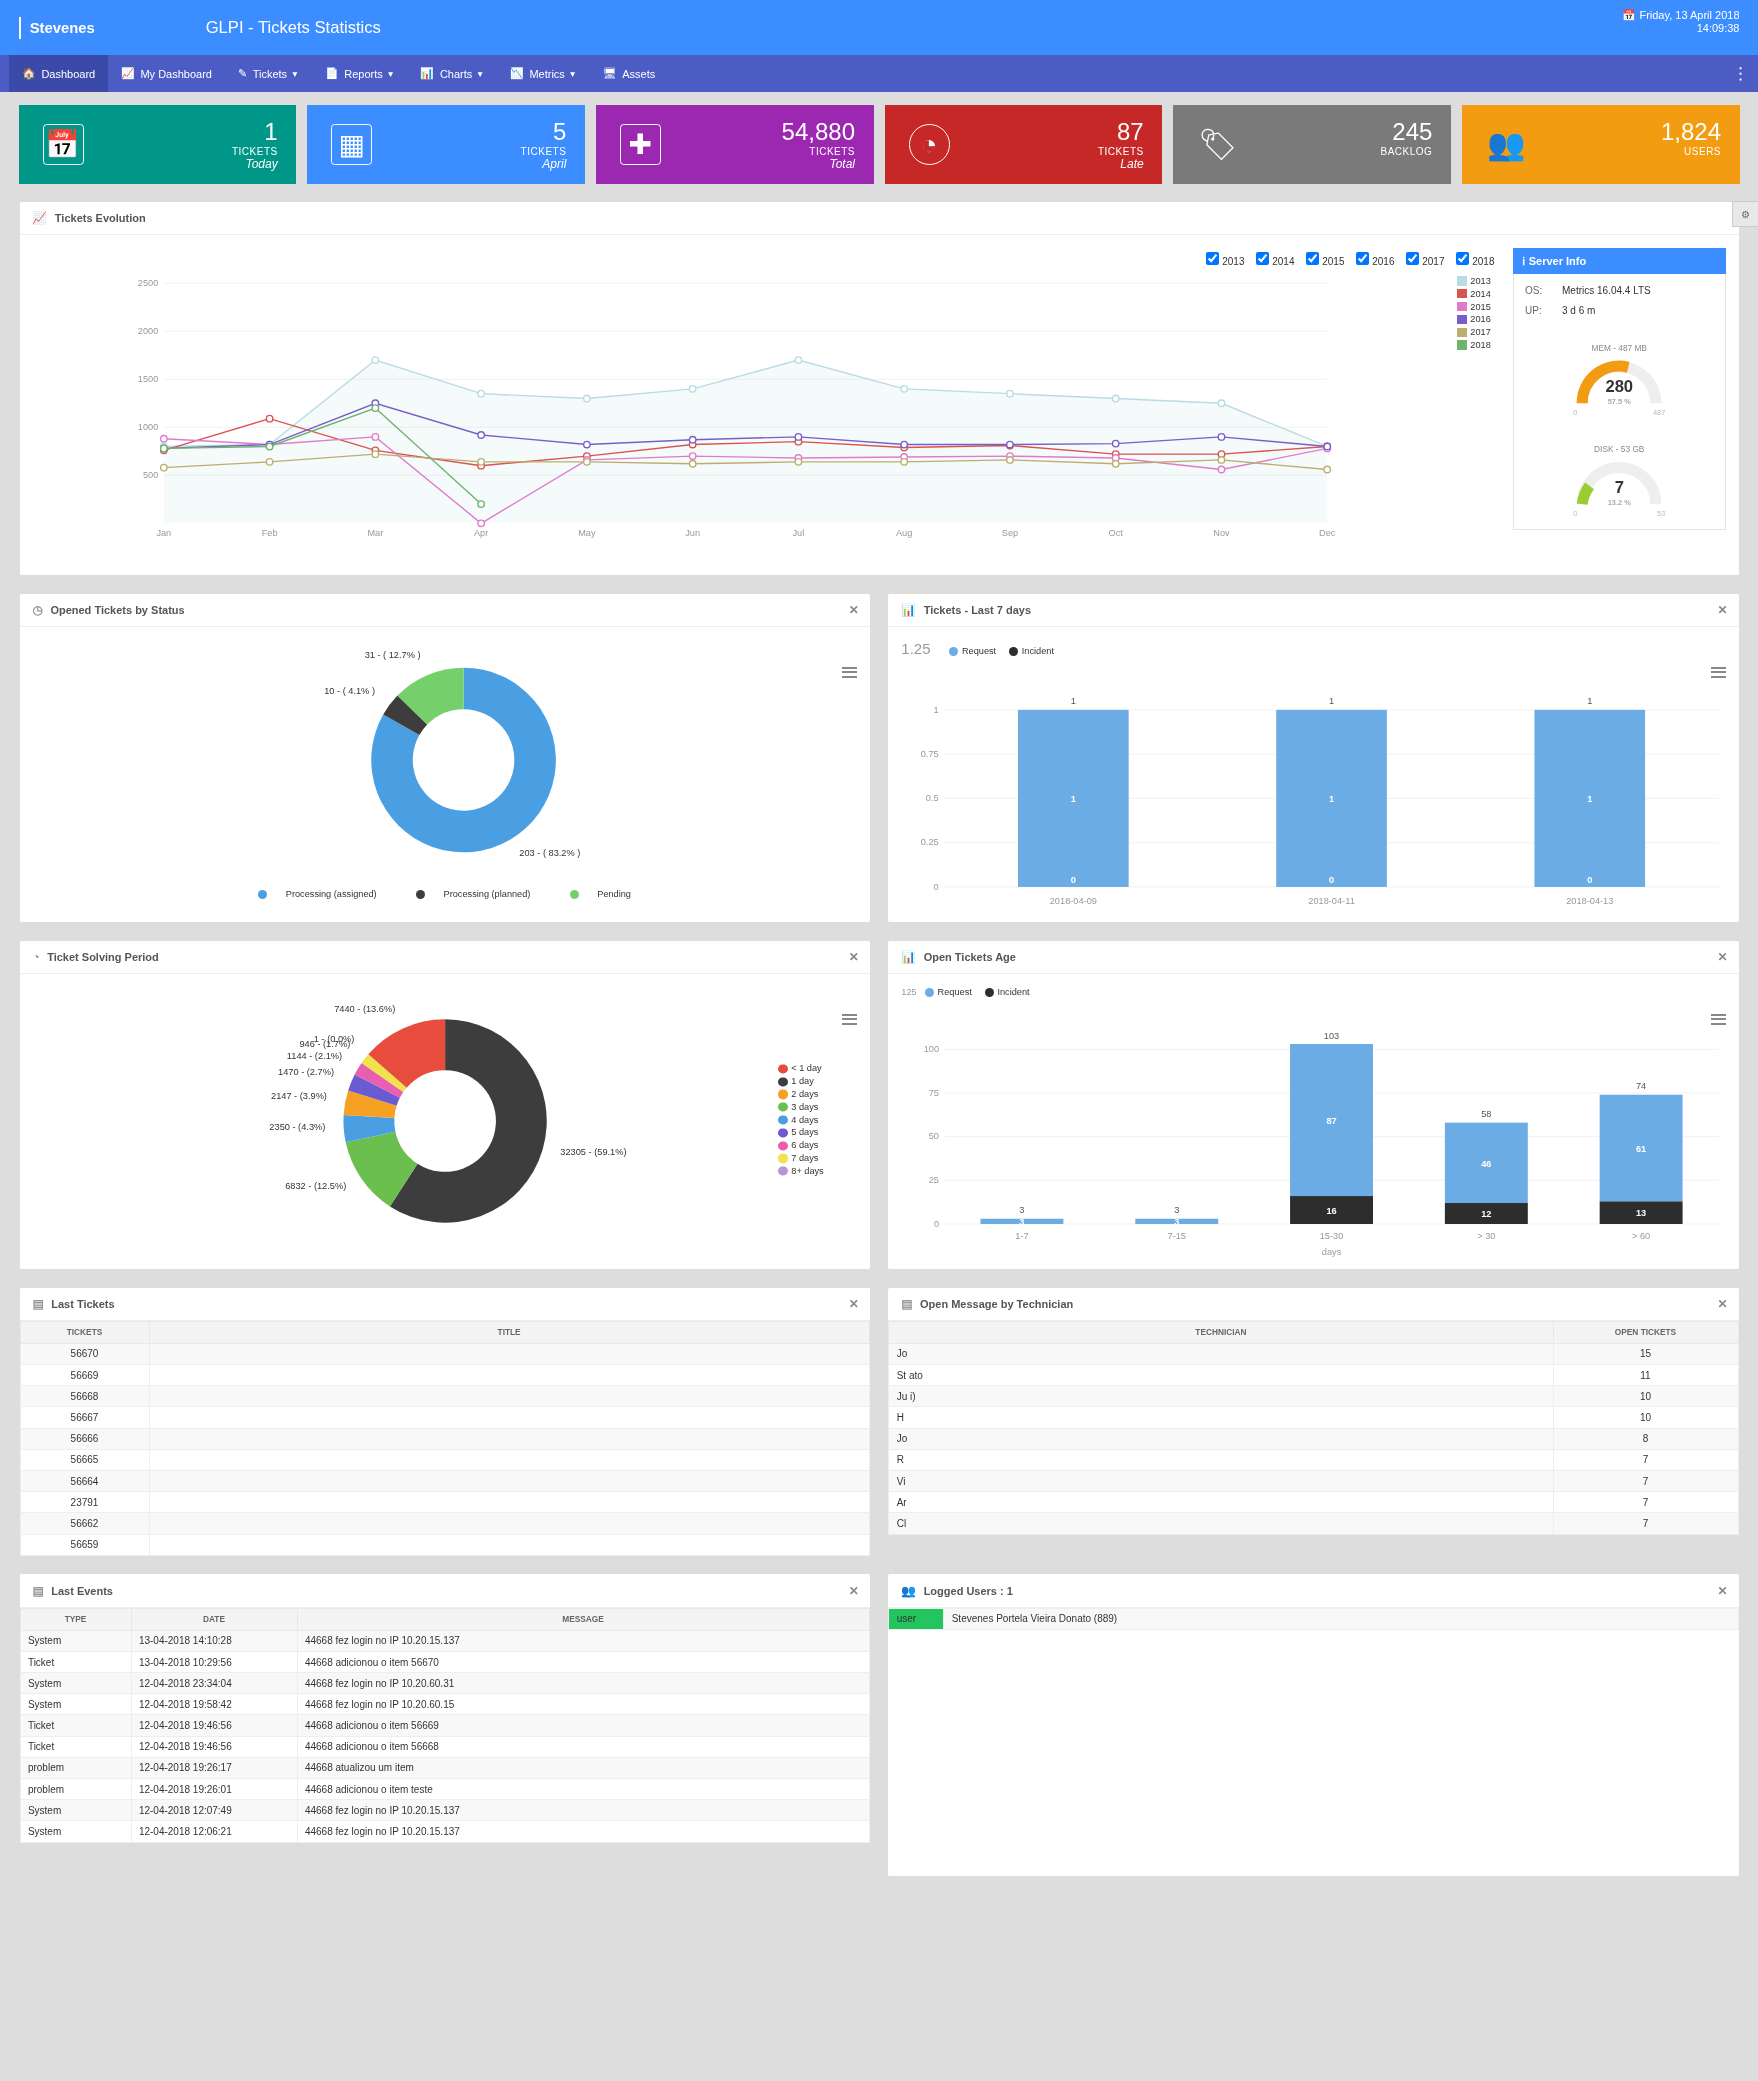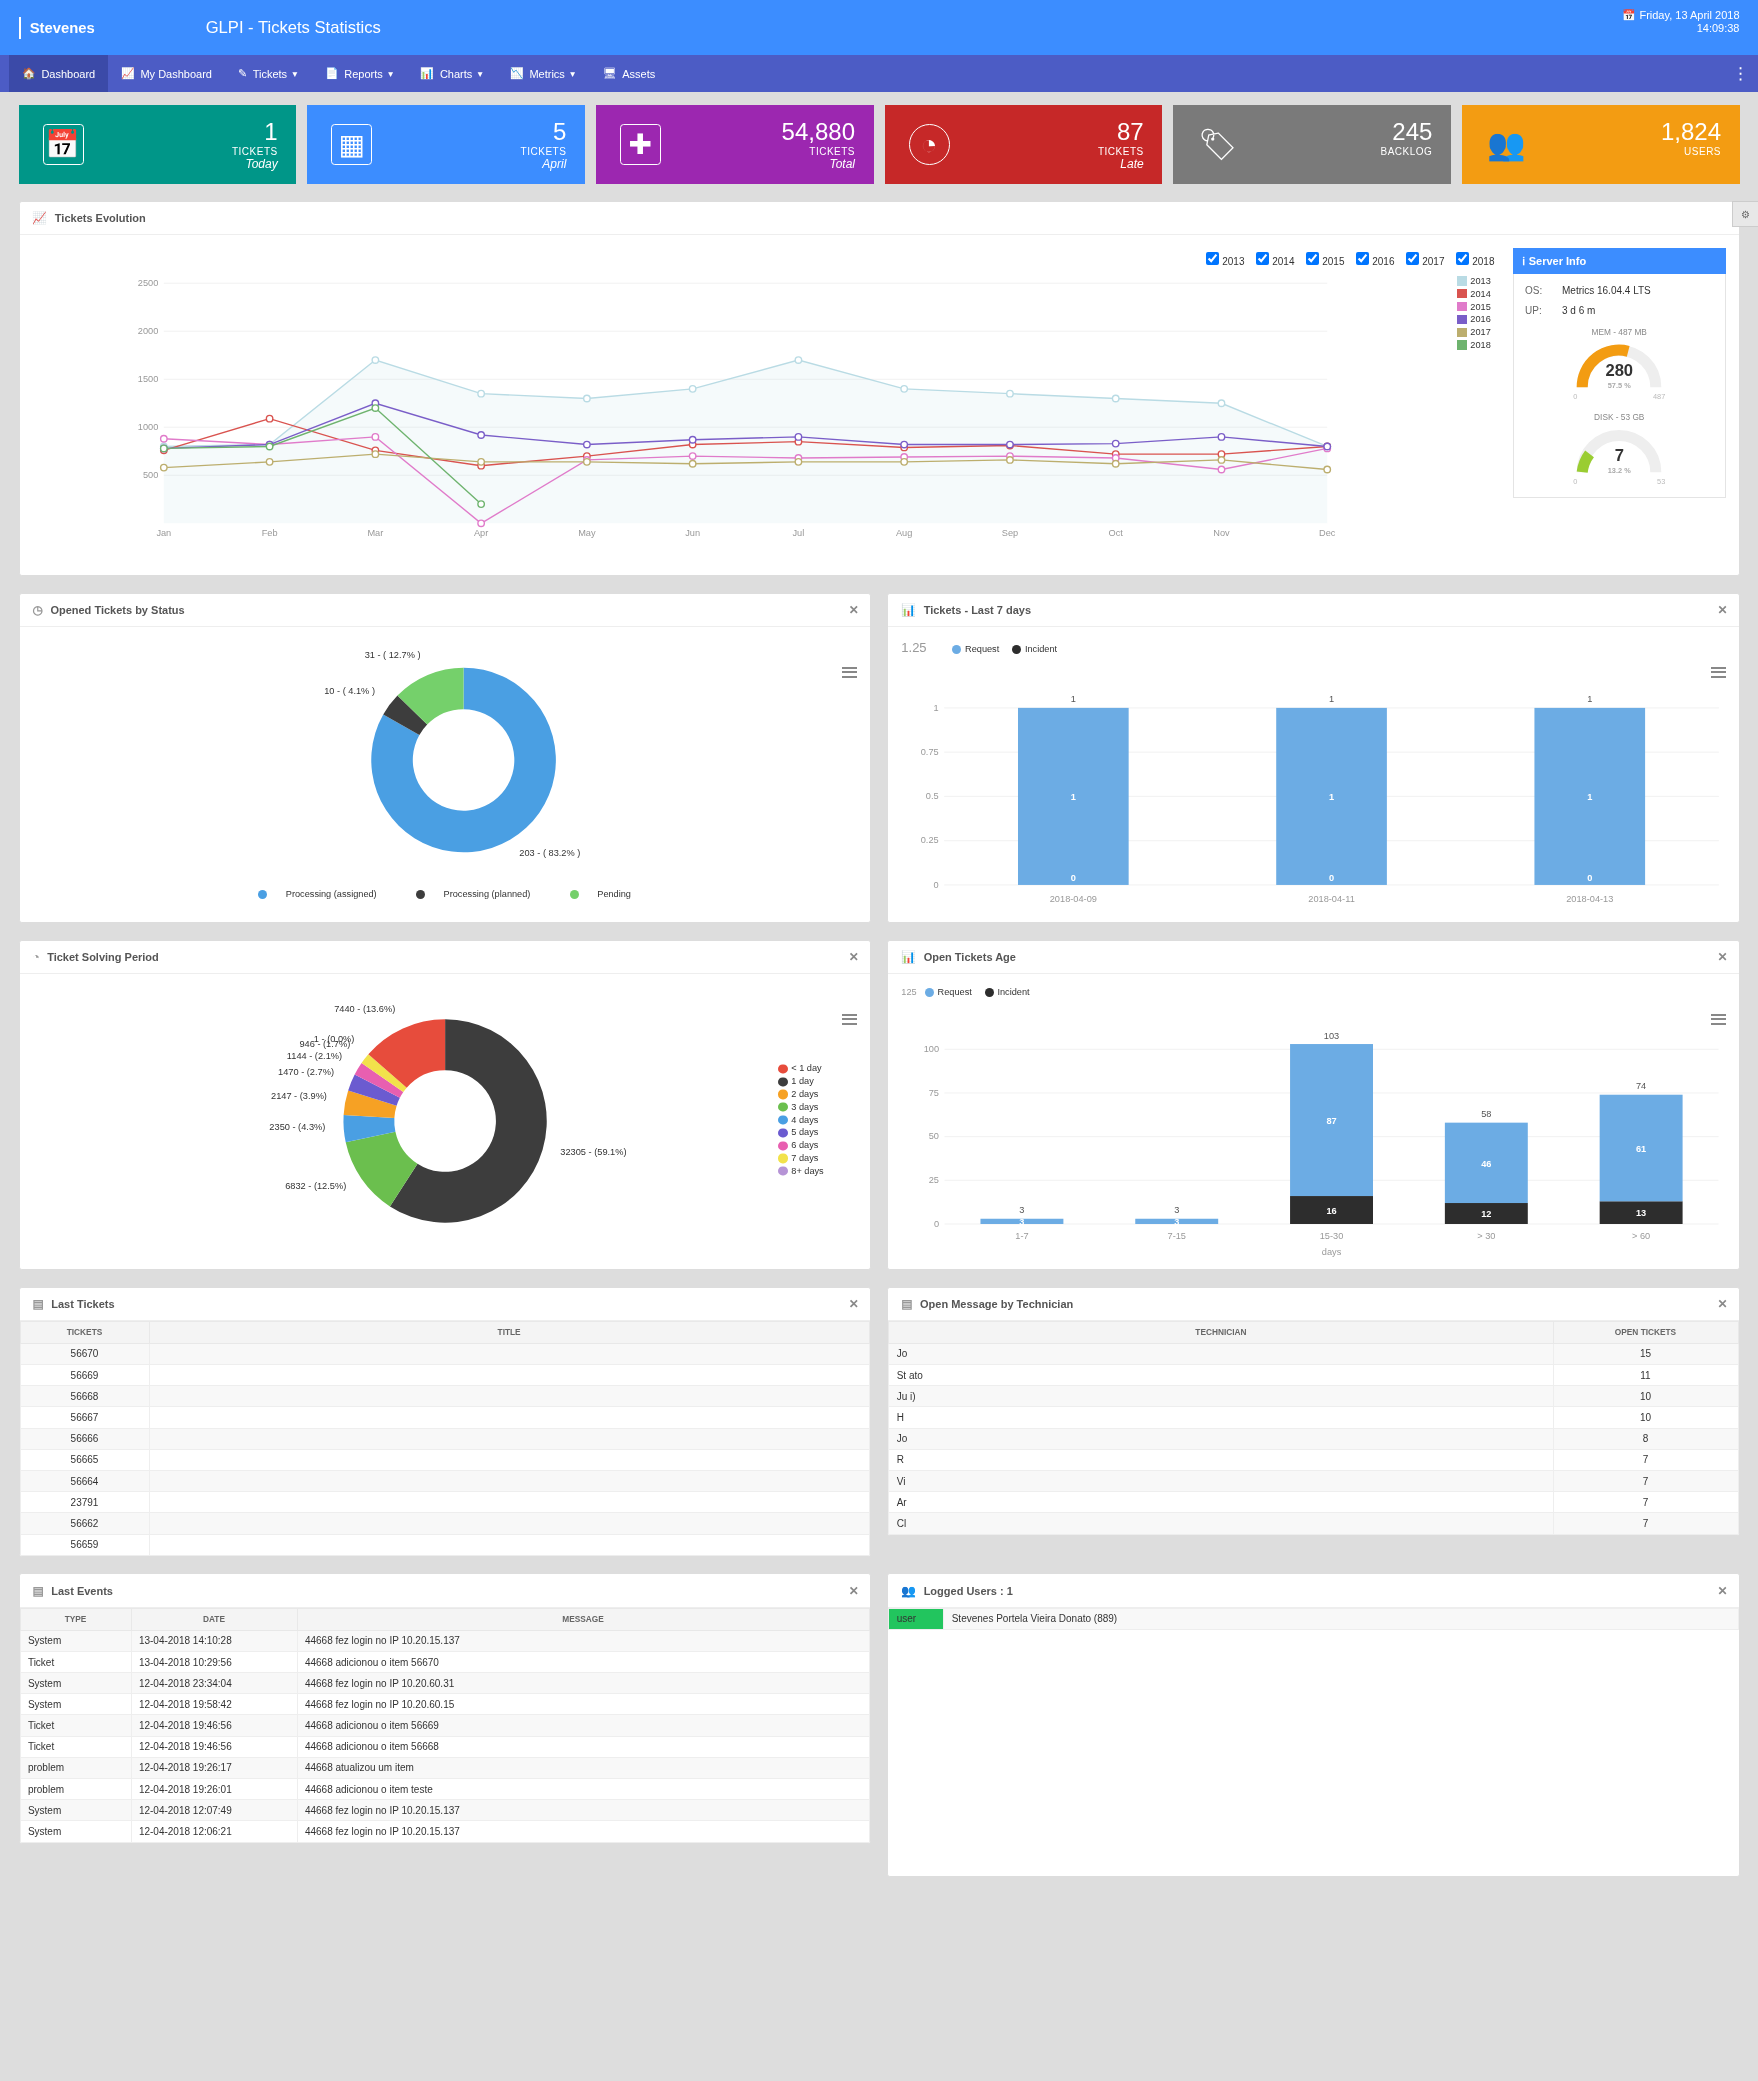--- a/index.html
+++ b/index.html
@@ -52,21 +52,21 @@
 
 .evolution-body { display: flex; }
 .chart-area { flex: 1; position: relative; height: 314px; }
 .server-info { width: 231px; padding-left: 18.5px; }
 .server-info-header { background: #3c8dff; color: #fff; padding: 5.5px 9.2px; font-size: 11px; font-weight: bold; }
 .server-info-header .si-icon { margin-right: 3.7px; }
 .server-info-body { border: 0.9px solid #e4e4e4; border-top: none; padding: 11px; font-size: 10px; }
 .si-row { display: flex; margin-bottom: 9.2px; }
 .si-row .k { width: 37px; color: #666; }
 
-.gauge { text-align: center; margin-top: 11px; }
+.gauge { text-align: center; margin-top: 27px; }
 .gauge .g-label { font-size: 8.3px; color: #888; margin-bottom: 3.7px; }
 .gauge-arc { position: relative; width: 92px; height: 51px; margin: 0 auto; }
 .gauge-val { position: absolute; width: 100%; text-align: center; bottom: 1.8px; font-size: 16.6px; font-weight: bold; }
 .gauge-pct { font-size: 7.4px; color: #aaa; display: block; }
 .gauge-ticks { display: flex; justify-content: space-between; font-size: 7.4px; color: #bbb; width: 92px; margin: 0 auto; }
 
 
 .year-checks { text-align: right; padding: 3.7px 0 7.4px 0; font-size: 10px; }
 .year-checks label { margin-left: 9.2px; }
 
@@ -431,21 +431,21 @@
   </div>
   <div class="col">
     <div class="panel">
       <div class="panel-header">
         <span class="ph-icon">📊</span>
         <span>Tickets - Last 7 days</span>
         <span class="close-x">✕</span>
       </div>
       <div class="panel-body" style="height:295px">
         <div class="bar-legend">
-          <span style="font-size:13px;color:#999;margin-right:23px">1.25</span>
+          <span style="font-size:15px;color:#999;margin-right:16px">1.25</span>
           <span class="dot" style="background:#6cace4"></span><span>Request</span>
           &nbsp;&nbsp;&nbsp;
           <span class="dot" style="background:#2d2d2d"></span><span>Incident</span>
         </div>
         <div class="hamburger">
               <div></div>
               <div></div>
               <div></div>
             </div>
         <svg id="last7-svg" width="100%" height="249" viewBox="0 0 880 270" style="font-size:11px">

